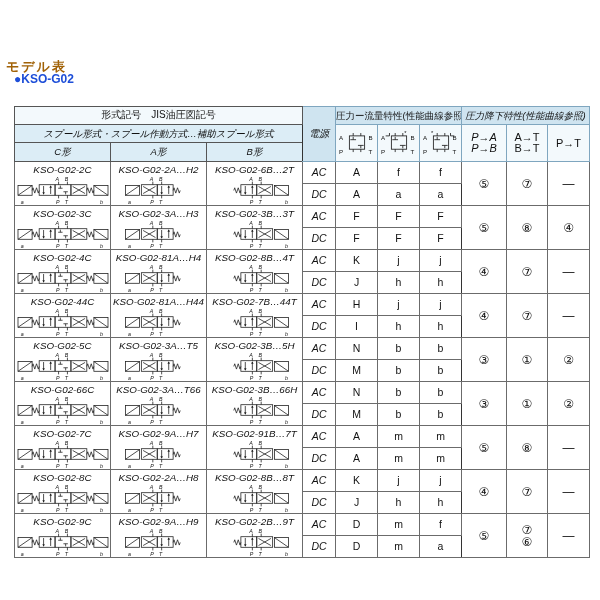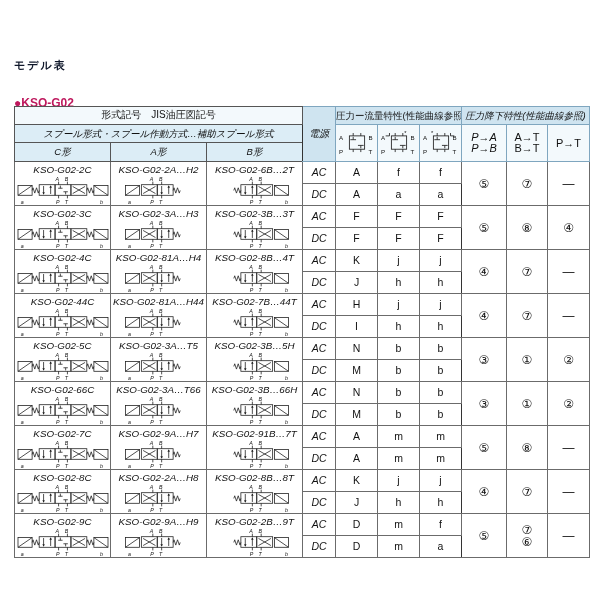--- a/index.html
+++ b/index.html
@@ -1,20 +1,20 @@
 <!DOCTYPE html>
 <html><head>
 <meta charset="utf-8">
 <style>
   html,body{margin:0;padding:0;background:#ffffff;}
   .page{position:relative;width:600px;height:600px;background:#fff;
         font-family:"Liberation Sans","DejaVu Sans",sans-serif;color:#111;}
-  .title{position:absolute;left:14px;top:58px;font-size:11px;font-weight:bold;
-         letter-spacing:2px;color:#0f172a;}
-  .subtitle{position:absolute;left:14px;top:96px;font-size:12px;font-weight:bold;color:#be185d;}
+  .title{position:absolute;left:6px;top:58px;font-size:13px;font-weight:bold;
+         letter-spacing:2px;color:#a16207;}
+  .subtitle{position:absolute;left:14px;top:72px;font-size:12px;font-weight:bold;color:#1d4ed8;}
   table.model{position:absolute;left:14px;top:106px;width:575px;
               border-collapse:collapse;table-layout:fixed;
               border:1.4px solid #333;}
   td{border:1px solid #6b6b6b;padding:0;text-align:center;vertical-align:middle;
      font-size:10.5px;line-height:1.05;overflow:hidden;white-space:nowrap;}
   
   .hpale{background:#f3f9fc;}
   .hblue{background:#cfe4f0;}
   .hblue2{background:#dcedf6;font-style:italic;}
   .hr{border-color:#7fa6bf;}

